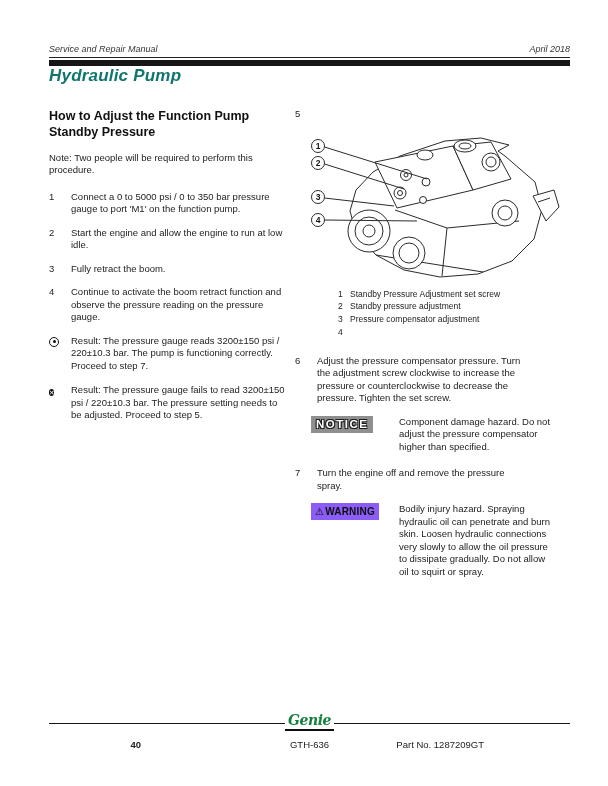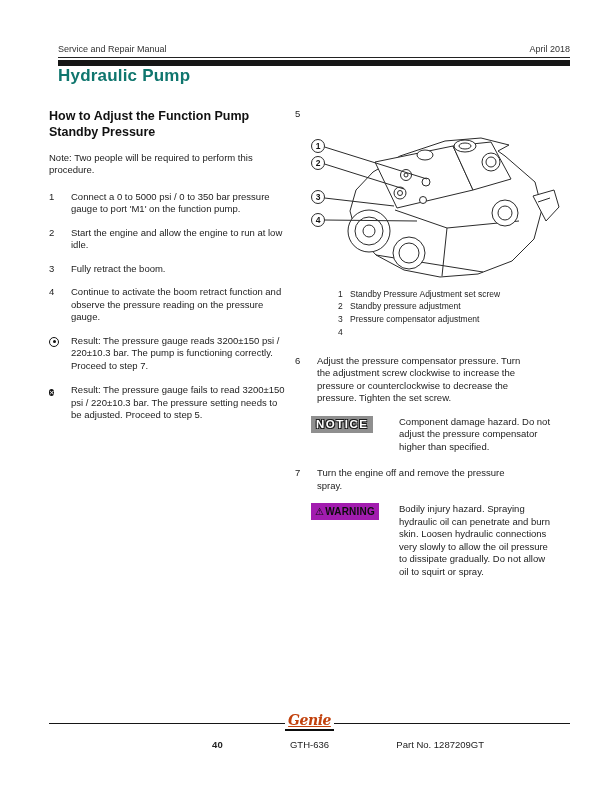--- a/index.html
+++ b/index.html
@@ -1,21 +1,21 @@
 <!DOCTYPE html>
 <html><head>
 <meta charset="utf-8">
 <style>
   html,body{margin:0;padding:0;background:#e8e8e8;}
   .page{
     position:relative;width:608px;height:786px;margin:0 auto;background:#ffffff;
     font-family:"Liberation Sans","DejaVu Sans",sans-serif;color:#222;overflow:hidden;
   }
   
-  .header{position:absolute;left:58px;right:38px;top:44px;}
+  .header{position:absolute;left:49px;right:38px;top:44px;font-style:italic;}
   .header-row{display:flex;justify-content:space-between;font-size:9px;color:#333;
     padding-bottom:3px;border-bottom:1px solid #222;}
   .header-bar{height:6px;background:#161616;margin-top:2px;}
   .page-title{font-size:17px;font-weight:bold;color:#0f766e;letter-spacing:.2px;}
   
   .col-left{position:absolute;left:49px;top:108px;width:238px;}
   .col-right{position:absolute;left:295px;top:108px;width:280px;}
   .h2{font-size:12.5px;font-weight:bold;line-height:1.3;color:#111;margin:0 0 11px 0;}
   .note{font-size:9.5px;line-height:1.32;margin:0 0 14px 0;}
   .step{display:flex;font-size:9.5px;line-height:1.32;margin:0 0 11px 0;}
@@ -37,32 +37,32 @@
   .legend-row{display:flex;}
   .legend-num{width:12px;flex:none;}
   .legend-text{max-width:168px;}
   
   .safety{display:flex;font-size:9.5px;line-height:1.32;margin:2px 0 14px 16px;}
   .safety-label-col{width:88px;flex:none;}
   .safety-text{max-width:152px;}
   .notice-label{display:inline-block;background:#8f8f8f;color:#fff;font-weight:bold;
     font-size:11.5px;letter-spacing:1.5px;padding:1px 5px;
     text-shadow:1px 1px 0 #1a1a1a,-1px -1px 0 #1a1a1a,1px -1px 0 #1a1a1a,-1px 1px 0 #1a1a1a;}
-  .warning-label{display:inline-block;background:#a21caf;color:#0d0d0d;font-weight:bold;
+  .warning-label{display:inline-block;background:#8b5cf6;color:#0d0d0d;font-weight:bold;
     font-size:10px;padding:1.5px 4px;letter-spacing:.2px;}
   .warning-tri{font-size:10px;margin-right:1px;}
   
   .footer{position:absolute;left:49px;right:38px;bottom:36px;}
   .footer-rule{display:flex;align-items:center;}
   .rule-line{flex:1;height:0;border-bottom:1.2px solid #161616;}
   .logo{margin:0 0;font-family:"DejaVu Serif","Liberation Serif",serif;font-style:italic;
-    font-weight:bold;font-size:14px;color:#c2410c;letter-spacing:-.5px;
-    border-bottom:2px solid #0d0d0d;padding:0 3px 1px 3px;transform:translateY(-2px);text-decoration:underline;}
+    font-weight:bold;font-size:14px;color:#15803d;letter-spacing:-.5px;
+    border-bottom:2px solid #0d0d0d;padding:0 3px 1px 3px;transform:translateY(-2px);}
   .footer-row{display:flex;font-size:9.5px;margin-top:6px;}
-  .footer-row .fl{flex:1;text-align:right;font-weight:bold;}
+  .footer-row .fl{flex:1;text-align:center;font-weight:bold;}
   .footer-row .fc{flex:1;text-align:center;}
   .footer-row .fr{flex:1;text-align:left;}
   
   .lw{stroke:#2b2b2b;stroke-width:1;fill:none;}
   .lwf{stroke:#2b2b2b;stroke-width:1;fill:#ffffff;}
   .callout-num{font-size:8.5px;font-weight:bold;fill:#111;font-family:"Liberation Sans","DejaVu Sans",sans-serif;}
 </style>
 </head>
 <body>
 

